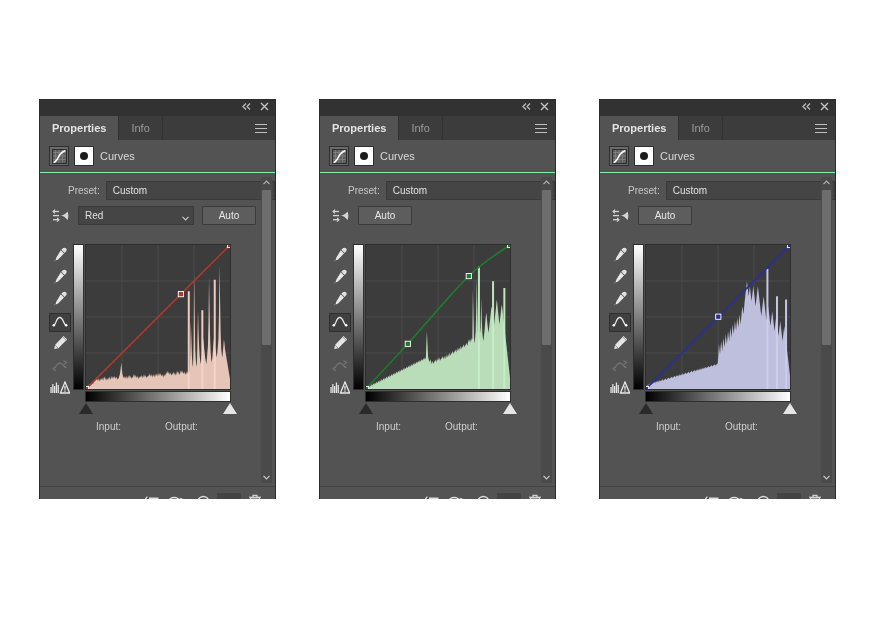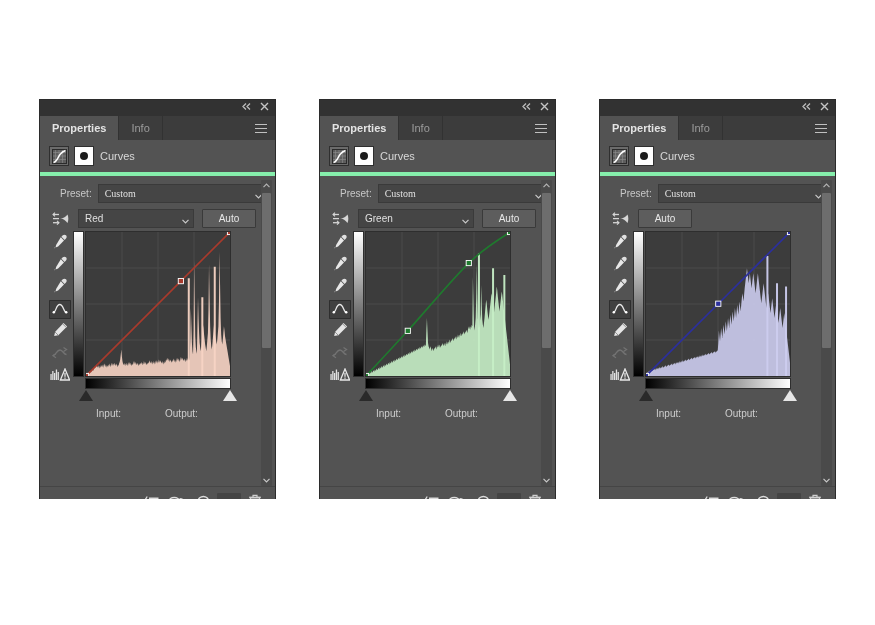--- a/index.html
+++ b/index.html
@@ -40,61 +40,61 @@
   .tab.active{background:#535353;color:#e4e4e4;font-weight:bold;}
   .hamburger{
     position:absolute;right:8px;top:8px;width:12px;height:9px;cursor:pointer;
     display:flex;flex-direction:column;justify-content:space-between;
   }
   .hamburger i{display:block;height:1px;background:#c0c0c0;}
 
   
   .adjhead{
     height:32px;display:flex;align-items:center;gap:7px;padding:0 10px;
-    background:#535353;border-bottom:4px solid #86efac;
+    background:#535353;border-bottom:1px solid #86efac;
   }
   .adj-thumb{
     width:18px;height:18px;background:#6b6b6b;
     display:flex;align-items:center;justify-content:center;
     box-shadow:0 0 0 1px #2f2f2f;
   }
   .mask-thumb{
     width:18px;height:18px;background:#ffffff;
     display:flex;align-items:center;justify-content:center;
     box-shadow:0 0 0 1px #2f2f2f;
   }
   .mask-dot{width:8px;height:8px;border-radius:50%;background:#1c1c1c;}
   .adj-title{font-size:11px;color:#d8d8d8;}
 
   
   .body{position:relative;height:calc(420px - 16px - 24px - 32px - 34px);background:#535353;}
 
-  .row-preset{display:flex;align-items:center;gap:6px;padding:8px 0 0 20px;}
+  .row-preset{display:flex;align-items:center;gap:6px;padding:8px 0 0 28px;}
   .lbl{font-size:10px;color:#c8c8c8;white-space:nowrap;}
   .select{
     position:relative;height:17px;background:#454545;
     border:1px solid #3a3a3a;display:flex;align-items:center;
     padding:0 16px 0 6px;font-size:10px;color:#e0e0e0;cursor:pointer;
   }
   .select .chev{
     position:absolute;right:4px;top:5px;width:7px;height:5px;
   }
-  .sel-preset{width:145px;font-family:Liberation Serif, serif;}
+  .sel-preset{width:145px;}
   .sel-channel{width:92px;}
 
   .row-channel{display:flex;align-items:center;gap:8px;padding:6px 0 0 10px;}
   .auto-btn{
     width:52px;height:17px;background:#5d5d5d;border:1px solid #3a3a3a;
     display:flex;align-items:center;justify-content:center;
     font-size:10px;color:#e8e8e8;cursor:pointer;border-radius:1px;
   }
   .preset-icon{width:20px;height:14px;flex:0 0 20px;}
 
   
-  .graph-area{position:relative;display:flex;padding:4px 0 0 8px;}
+  .graph-area{position:relative;display:flex;padding:20px 0 0 8px;}
   .tools{
     width:24px;display:flex;flex-direction:column;align-items:center;gap:3px;padding-top:2px;
   }
   .tool{
     width:22px;height:19px;display:flex;align-items:center;justify-content:center;
     cursor:pointer;border-radius:1px;
   }
   .tool.active{background:#404040;box-shadow:inset 0 0 0 1px #2e2e2e;}
   .tool.disabled{opacity:.45;}
 
@@ -438,26 +438,20 @@
 
       <div class="row-channel">
         <span class="preset-icon"><svg width="20" height="14" viewBox="0 0 20 14">
                 <path d="M3 2.5 L9 2.5" stroke="#d6d6d6" stroke-width="1.3"></path>
                 <path d="M3 6.6 L9 6.6" stroke="#d6d6d6" stroke-width="1.3"></path>
                 <path d="M3 10.7 L9 10.7" stroke="#d6d6d6" stroke-width="1.3"></path>
                 <path d="M5 0.6 L3 2.5 L5 4.4" stroke="#d6d6d6" stroke-width="1.1" fill="none"></path>
                 <path d="M7 8.8 L9 10.7 L7 12.6" stroke="#d6d6d6" stroke-width="1.1" fill="none"></path>
                 <path d="M10 6.6 C13 6.6 15.5 5 17.5 2.5 C18.6 5 18.6 8.5 17.5 11 C15.5 8.5 13 6.6 10 6.6 Z" fill="#d6d6d6"></path>
               </svg></span>
-        <div class="select sel-channel">
-          <span>Green</span>
-          <span class="chev"><svg width="7" height="5" viewBox="0 0 7 5">
-                  <path d="M0.5 0.8 L3.5 3.8 L6.5 0.8" stroke="#c9c9c9" stroke-width="1.2" fill="none"></path>
-                </svg></span>
-        </div>
         <div class="auto-btn">Auto</div>
       </div>
 
       <div class="graph-area">
         <div class="tools">
               <div class="tool">
        <span><svg width="15" height="15" viewBox="0 0 15 15">
                     <path d="M9.8 1.3 C10.7 0.4 12.1 0.4 13 1.3 C13.9 2.2 13.9 3.6 13 4.5 L11.6 5.9 L8.4 2.7 Z" fill="#e0e0e0"></path>
                     <path d="M7.8 3.3 L11 6.5 L5.1 12.4 L2.5 13.6 L3.1 11 Z" fill="#e8e8e8"></path>
                     <path d="M2.2 13.9 L1.2 14.3 L1.6 13.2 Z" fill="#cfcfcf"></path>

